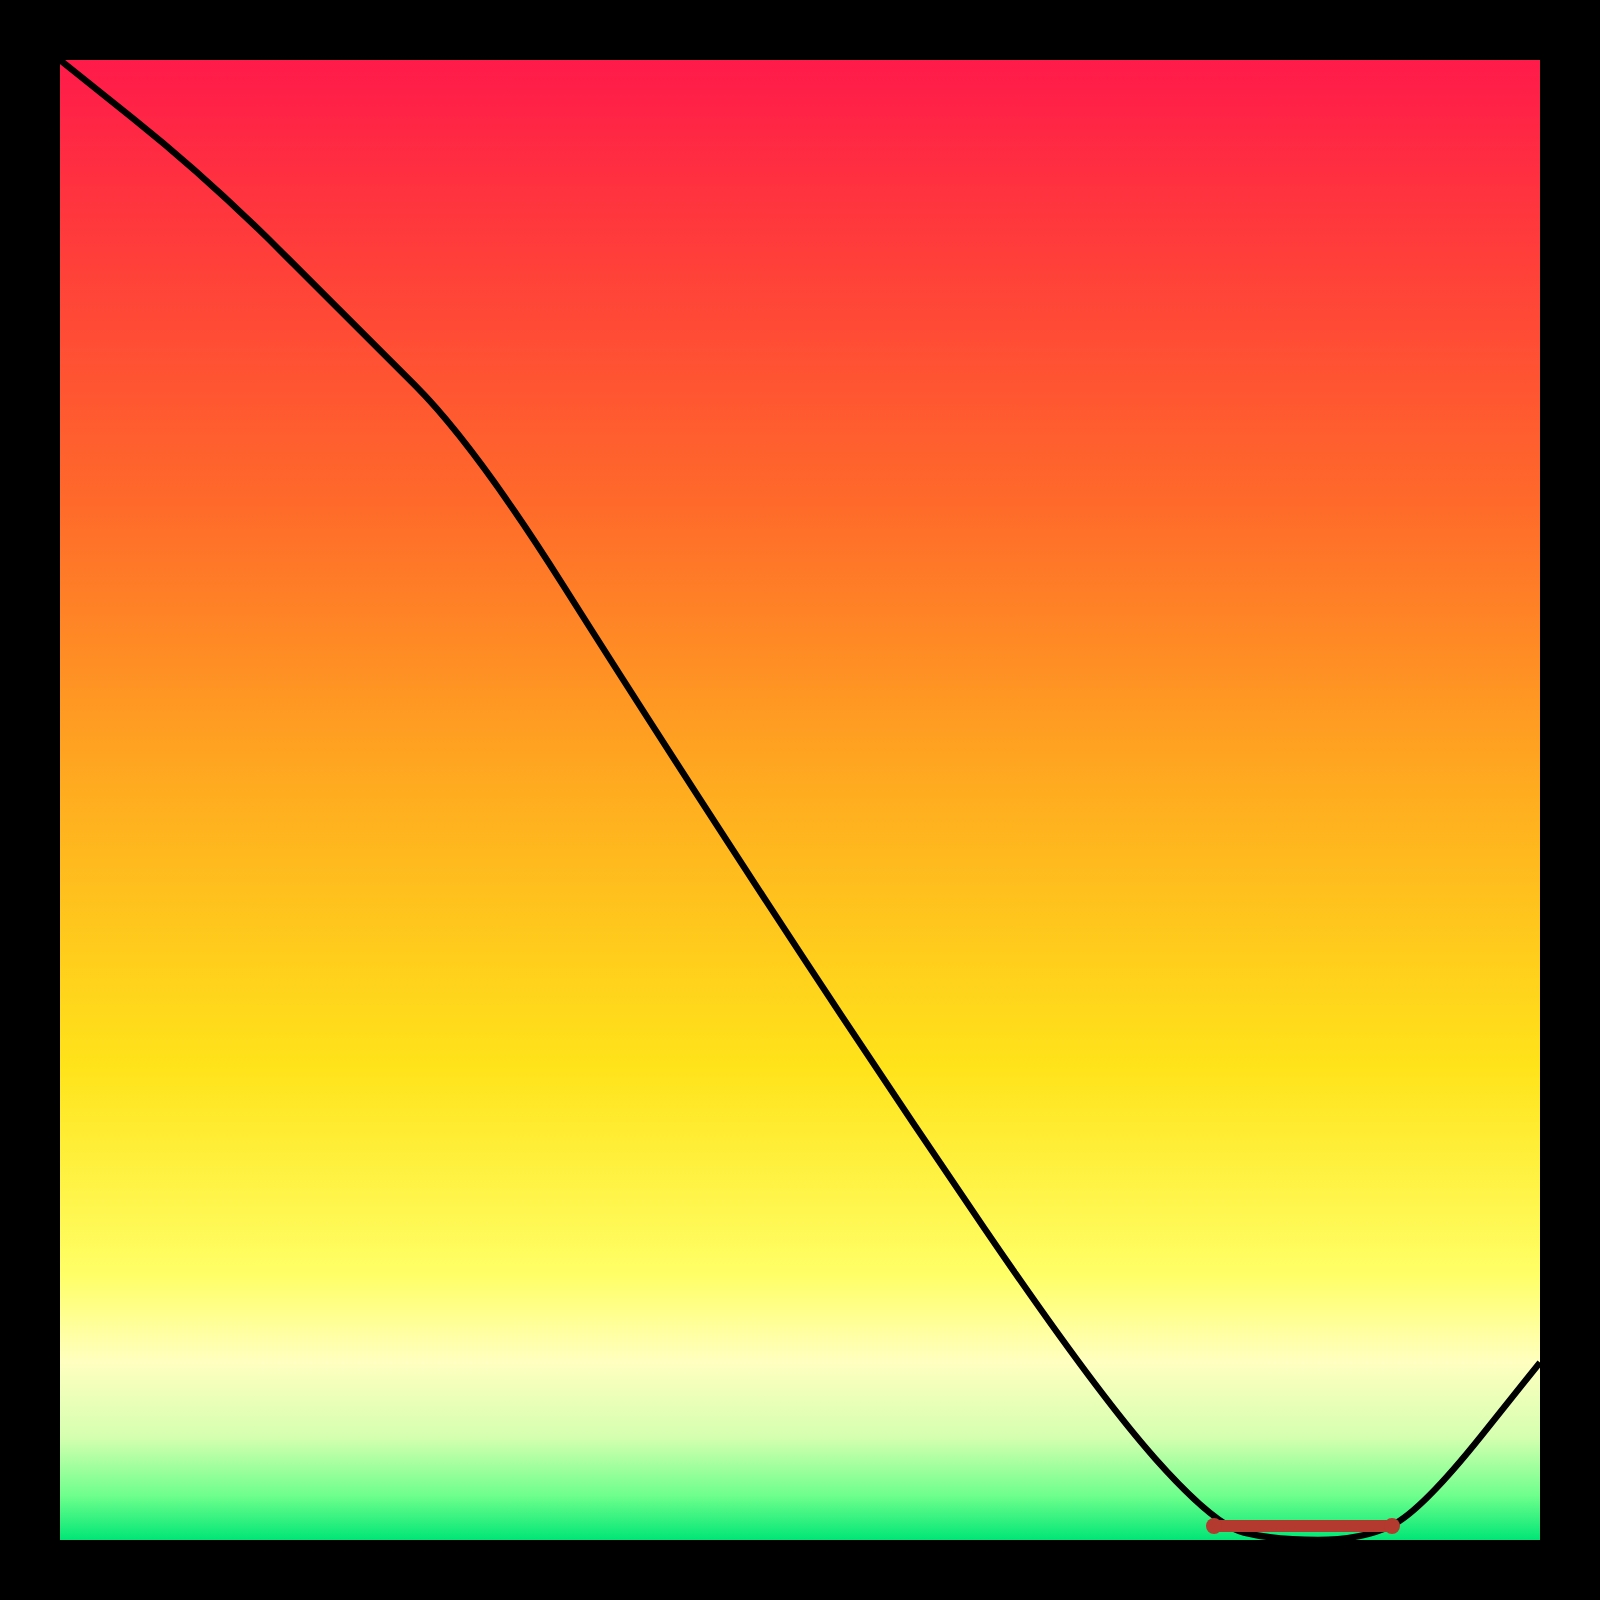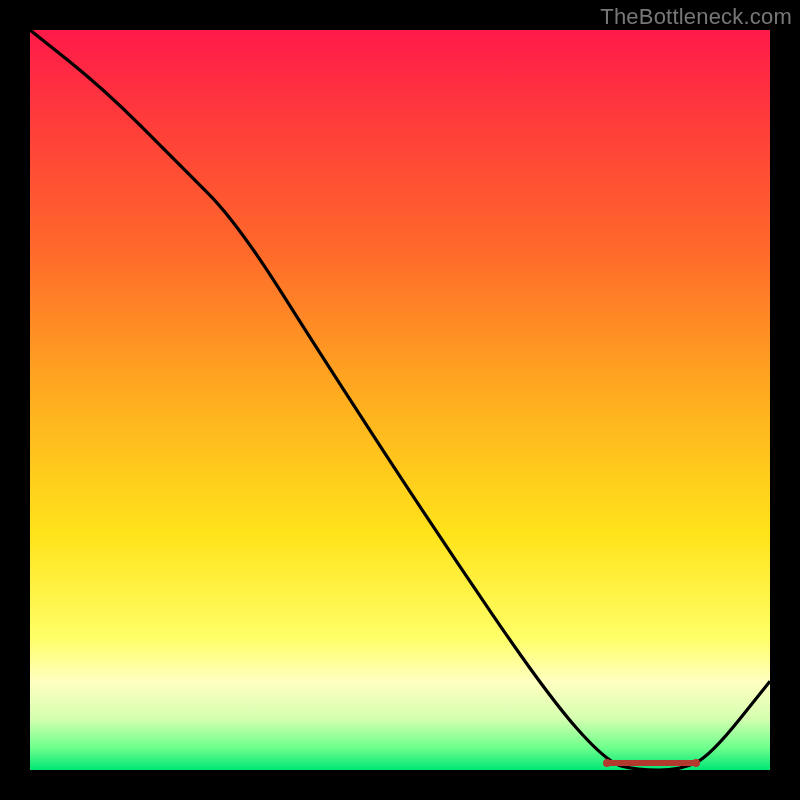--- a/index.html
+++ b/index.html
@@ -78,14 +78,13 @@
 
   <svg class="curve" viewBox="0 0 740 740" preserveAspectRatio="none">
     <path fill="none" stroke="#000000" stroke-width="3.2" d="M 0 0 Q 0 0 37 29.599999999999966 Q 74 59.19999999999993 111 96.19999999999999 Q 148 133.20000000000005 177.60000000000002 162.8 Q 207.20000000000002 192.39999999999998 251.60000000000002 262.69999999999993 Q 296 332.99999999999994 351.5 418.09999999999997 Q 407.00000000000006 503.2 462.5 584.6 Q 518 666 547.6 699.3 Q 577.2 732.6 592 736.3 Q 606.8 740 629 740 Q 651.2 740 666 732.6 Q 680.8000000000001 725.2 710.4000000000001 688.2 T 740 651.2" id="curve-path"></path>
   </svg>
 
   <div class="flat-marker" id="flat-marker" style="left: 607.2px; width: 88.8px; top: 759.6px; background: rgb(179, 58, 46);">
     <span class="dot" style="left: -4px; background: rgb(179, 58, 46);"></span>
     <span class="dot" style="right: -4px; background: rgb(179, 58, 46);"></span>
   </div>
 
-  <div class="watermark">TheBottleneck.com</div>
 </div>
 
 </body></html>

